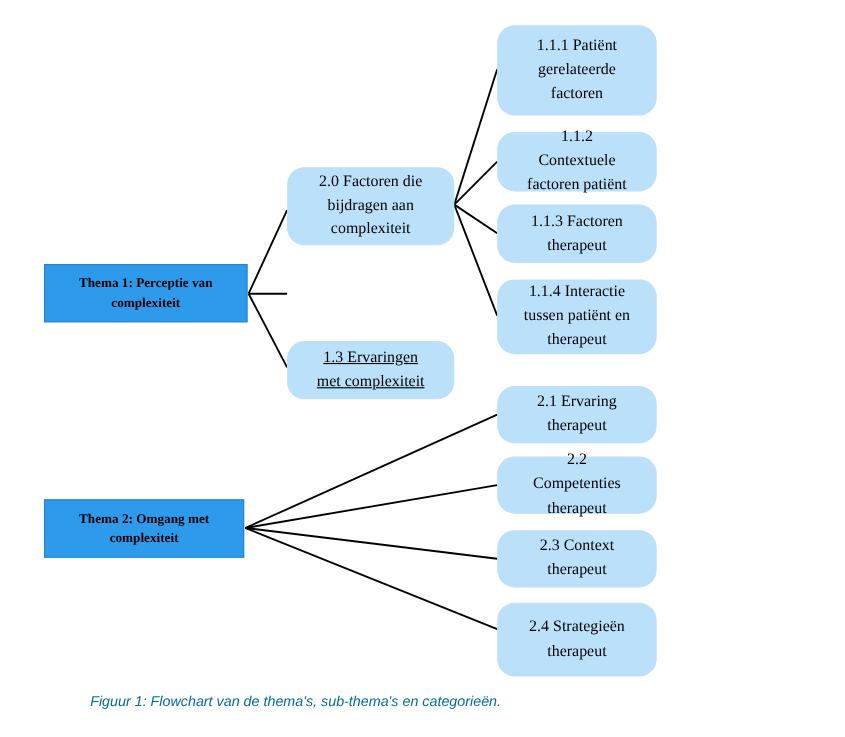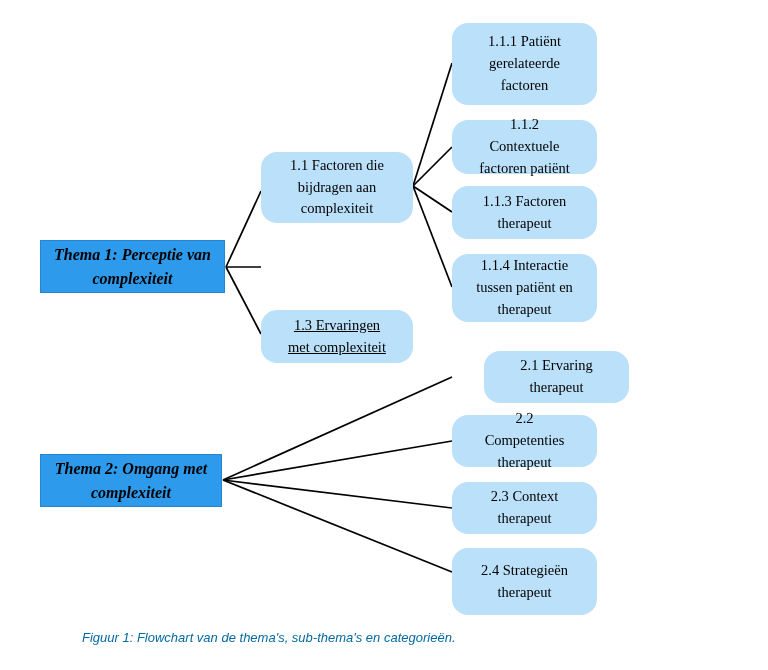--- a/index.html
+++ b/index.html
@@ -28,45 +28,44 @@
     align-items: center;
     justify-content: center;
     text-align: center;
     box-sizing: border-box;
     color: #000000;
   }
   .theme {
     background: #2d9aeb;
     border: 1px solid #2386cf;
     font-weight: bold;
-    font-size: 16px;
+    font-size: 12px;
     line-height: 1.45;
     padding: 2px 3px;
-    font-style: italic;
   }
   .bubble {
     background: #bbe0fa;
     border-radius: 16px;
     font-size: 14.5px;
     line-height: 1.5;
     padding: 4px 24px;
   }
   
   .pos-thema1 { left: 40px;  top: 240px; width: 185px; height: 53px; }
   .pos-thema2 { left: 40px;  top: 454px; width: 182px; height: 53px; }
   
   .pos-s11 { left: 261px; top: 152px; width: 152px; height: 71px; }
   .pos-s12 { left: 261px; top: 242px; width: 152px; height: 50px; }
   .pos-s13 { left: 261px; top: 310px; width: 152px; height: 53px; text-decoration: underline; }
   
   .pos-c111 { left: 452px; top: 23px;  width: 145px; height: 82px; }
   .pos-c112 { left: 452px; top: 120px; width: 145px; height: 54px; }
   .pos-c113 { left: 452px; top: 186px; width: 145px; height: 53px; font-family: Liberation Serif, serif; }
   .pos-c114 { left: 452px; top: 254px; width: 145px; height: 68px; }
-  .pos-c21  { left: 452px; top: 351px; width: 145px; height: 52px; margin-left: 32px; }
+  .pos-c21  { left: 452px; top: 351px; width: 145px; height: 52px; }
   .pos-c22  { left: 452px; top: 415px; width: 145px; height: 52px; }
   .pos-c23  { left: 452px; top: 482px; width: 145px; height: 52px; }
   .pos-c24  { left: 452px; top: 548px; width: 145px; height: 67px; }
   .caption {
     position: absolute;
     left: 82px;
     top: 630px;
     font-family: "Liberation Sans", sans-serif;
     font-style: italic;
     font-size: 13px;
@@ -92,21 +91,21 @@
 
     <line x1="223" y1="480" x2="452" y2="377" stroke="#000" stroke-width="1.7"></line>
     <line x1="223" y1="480" x2="452" y2="441" stroke="#000" stroke-width="1.7"></line>
     <line x1="223" y1="480" x2="452" y2="508" stroke="#000" stroke-width="1.7"></line>
     <line x1="223" y1="480" x2="452" y2="572" stroke="#000" stroke-width="1.7"></line>
   </svg>
 
   <div class="node theme pos-thema1">Thema 1: Perceptie van complexiteit</div>
   <div class="node theme pos-thema2">Thema 2: Omgang met complexiteit</div>
 
-  <div class="node bubble pos-s11">1.1 Factoren die bijdragen aan complexiteit</div>
+  <div class="node bubble pos-s11">2.0 Factoren die bijdragen aan complexiteit</div>
   <div class="node bubble pos-s13">1.3 Ervaringen met complexiteit</div>
 
   <div class="node bubble pos-c111">1.1.1 Patiënt gerelateerde factoren</div>
   <div class="node bubble pos-c112">1.1.2 Contextuele factoren patiënt</div>
   <div class="node bubble pos-c113">1.1.3 Factoren therapeut</div>
   <div class="node bubble pos-c114">1.1.4 Interactie tussen patiënt en therapeut</div>
   <div class="node bubble pos-c21">2.1 Ervaring therapeut</div>
   <div class="node bubble pos-c22">2.2 Competenties therapeut</div>
   <div class="node bubble pos-c23">2.3 Context therapeut</div>
   <div class="node bubble pos-c24">2.4 Strategieën therapeut</div>

